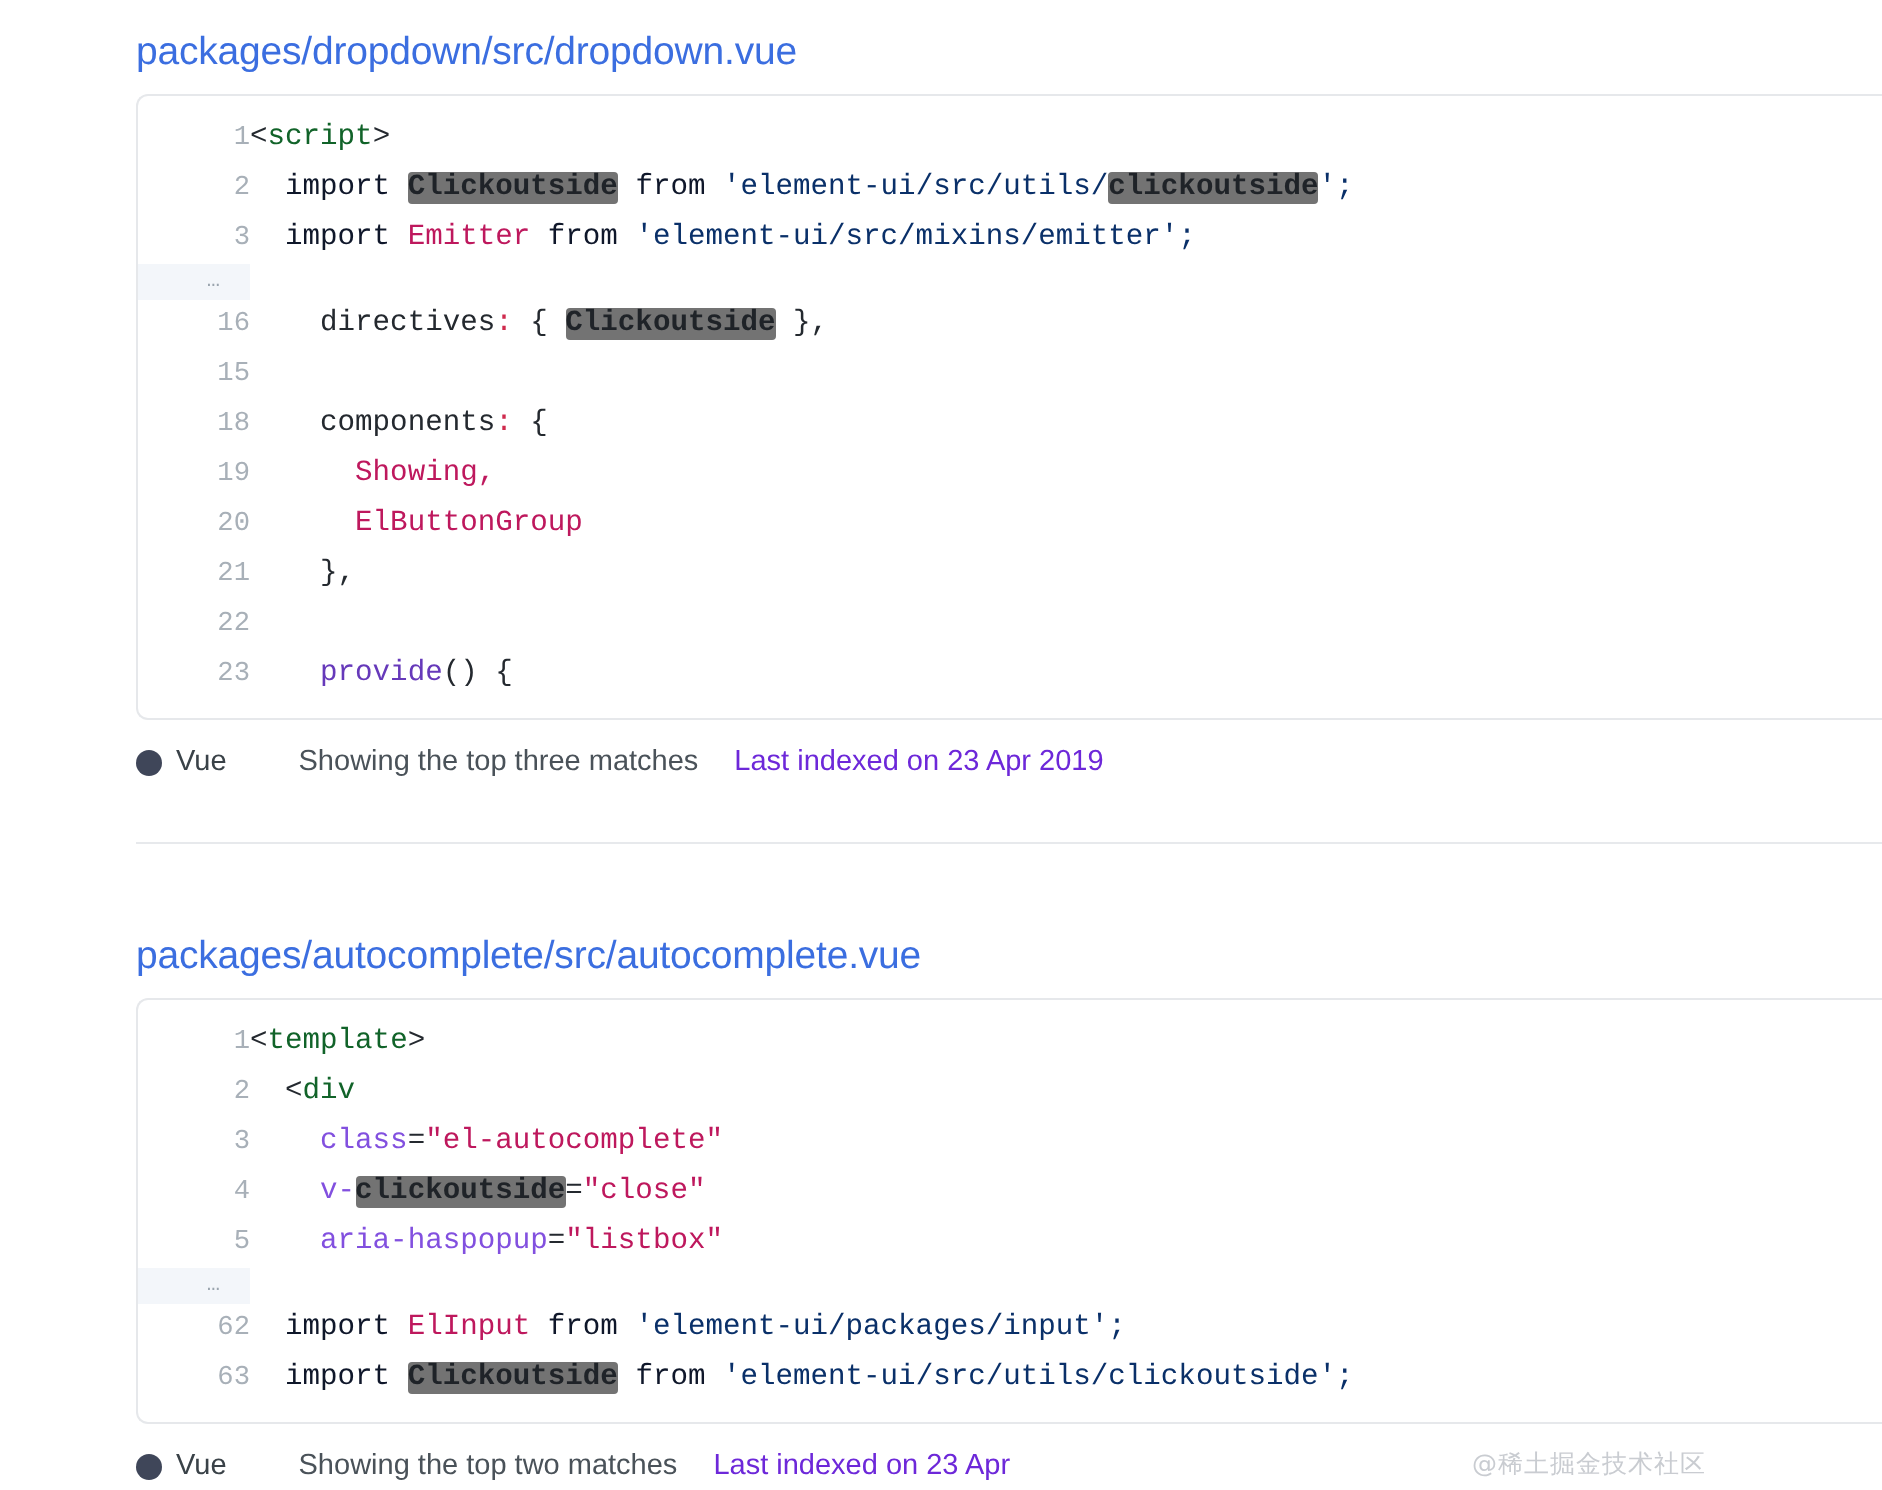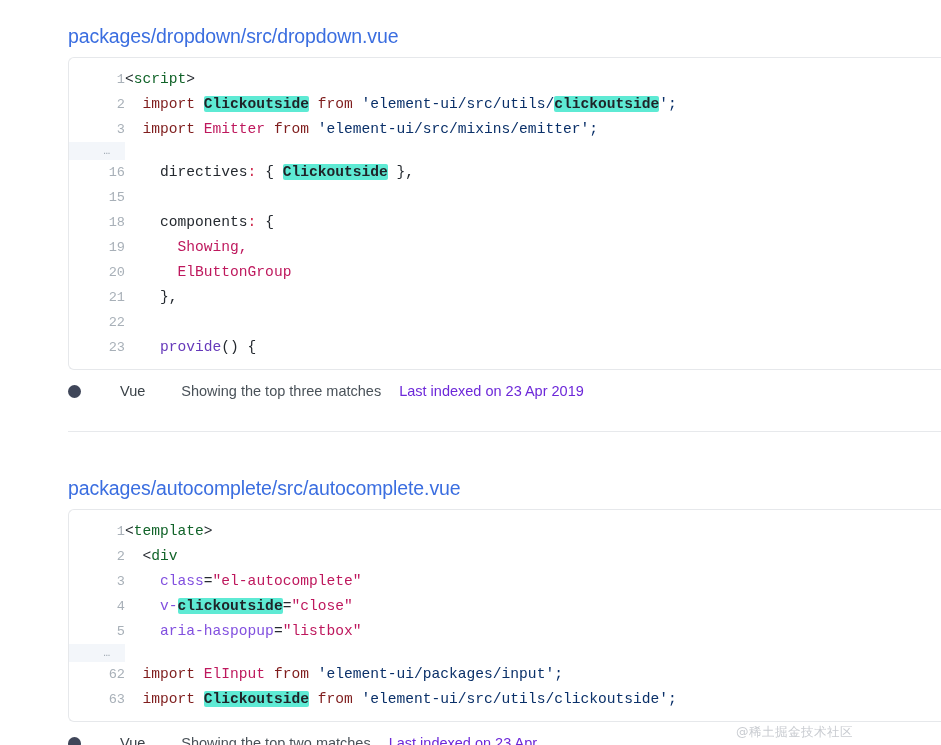--- a/index.html
+++ b/index.html
@@ -13,21 +13,21 @@
     overflow: hidden;
     font-family: "Liberation Sans", sans-serif;
     color: #24292f;
     -webkit-font-smoothing: antialiased;
   }
 
   .page {
     position: relative;
     width: 869px;
     height: 745px;
-    padding-top: 24px;
+    padding-top: 14px;
     box-sizing: border-box;
   }
 
   
   .result {
     position: relative;
     padding-left: 68px;
   }
 
   .result-title {
@@ -104,31 +104,31 @@
     letter-spacing: 1px;
     padding-right: 14px;
   }
   tr.gap .src { height: 18px; line-height: 18px; background: #ffffff; }
 
   
   tr.first .ln, tr.first .src { padding-top: 9px; height: 34px; }
   tr.last .ln, tr.last .src { padding-bottom: 9px; height: 34px; }
 
   
-  .k        { color: #7f1d1d; }            
+  .k        { color: #0f172a; }            
   .str      { color: #0a3069; }            
   .tag      { color: #116329; }            
   .punc     { color: #24292f; }            
   .prop     { color: #24292f; }            
   .colon    { color: #cf2a4d; }            
   .fn       { color: #6639ba; }            
   .attr     { color: #8250df; }            
   .plain    { color: #be185d; }
   .hl {
-    background: #5eead4;
+    background: #737373;
     color: #1f2328;
     font-weight: bold;
     border-radius: 2px;
   }
 
   
   .meta {
     display: flex;
     align-items: center;
     margin-top: 11px;
@@ -138,21 +138,21 @@
   }
   .lang-dot {
     width: 13px;
     height: 13px;
     border-radius: 50%;
     background: #3f4659;
     display: inline-block;
     margin-right: 7px;
     flex: none;
   }
-  .lang-name { margin-right: 36px; color: #3a4248; margin-left: 32px; }
+  .lang-name { margin-right: 36px; color: #3a4248; }
   .meta-matches { margin-right: 18px; color: #4a5259; }
   .meta-indexed { color: #6d28d9; }
 
   .divider {
     border: none;
     border-top: 1px solid #e7e9ec;
     margin: 30px 0 0 0;
     width: 873px;
   }
 

